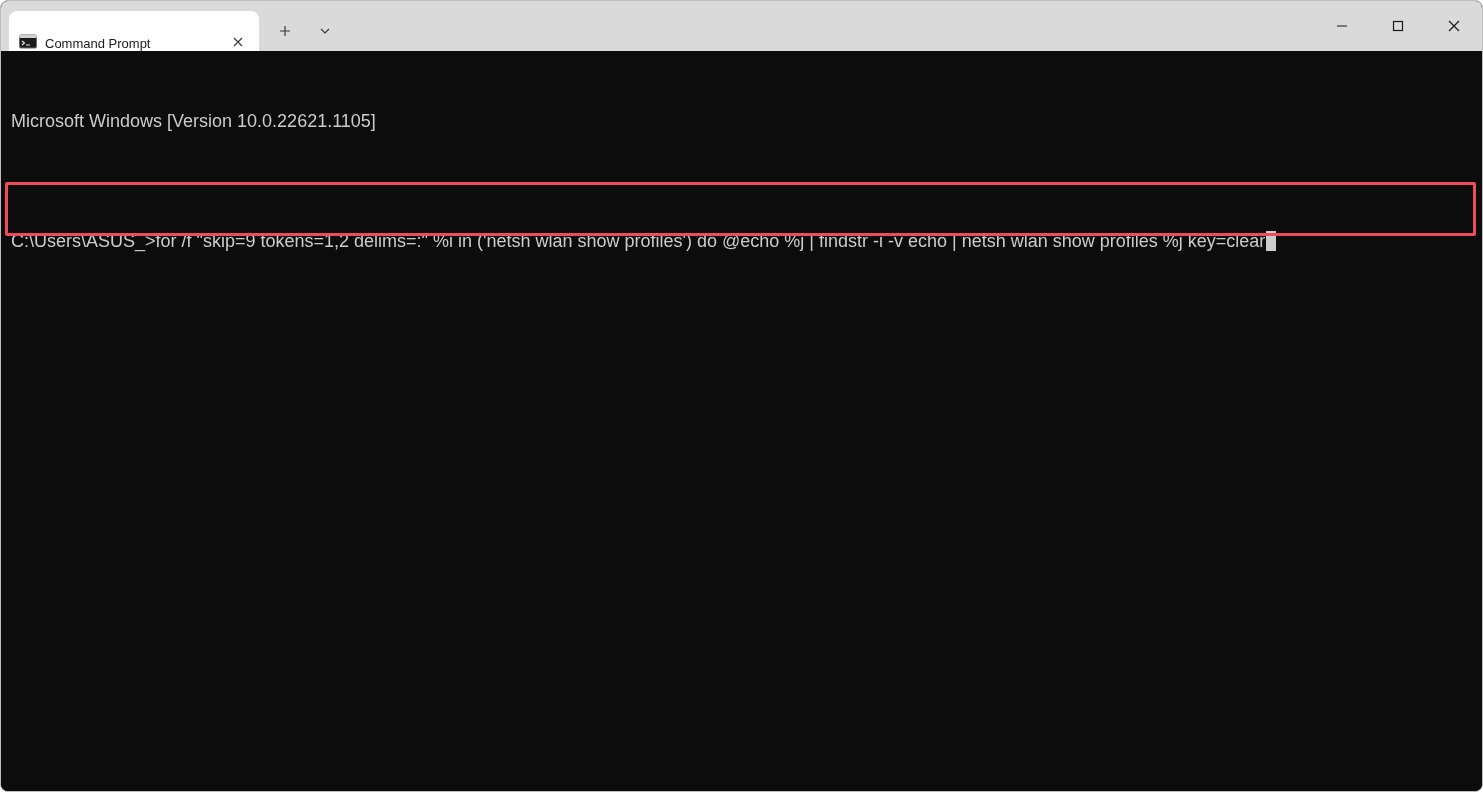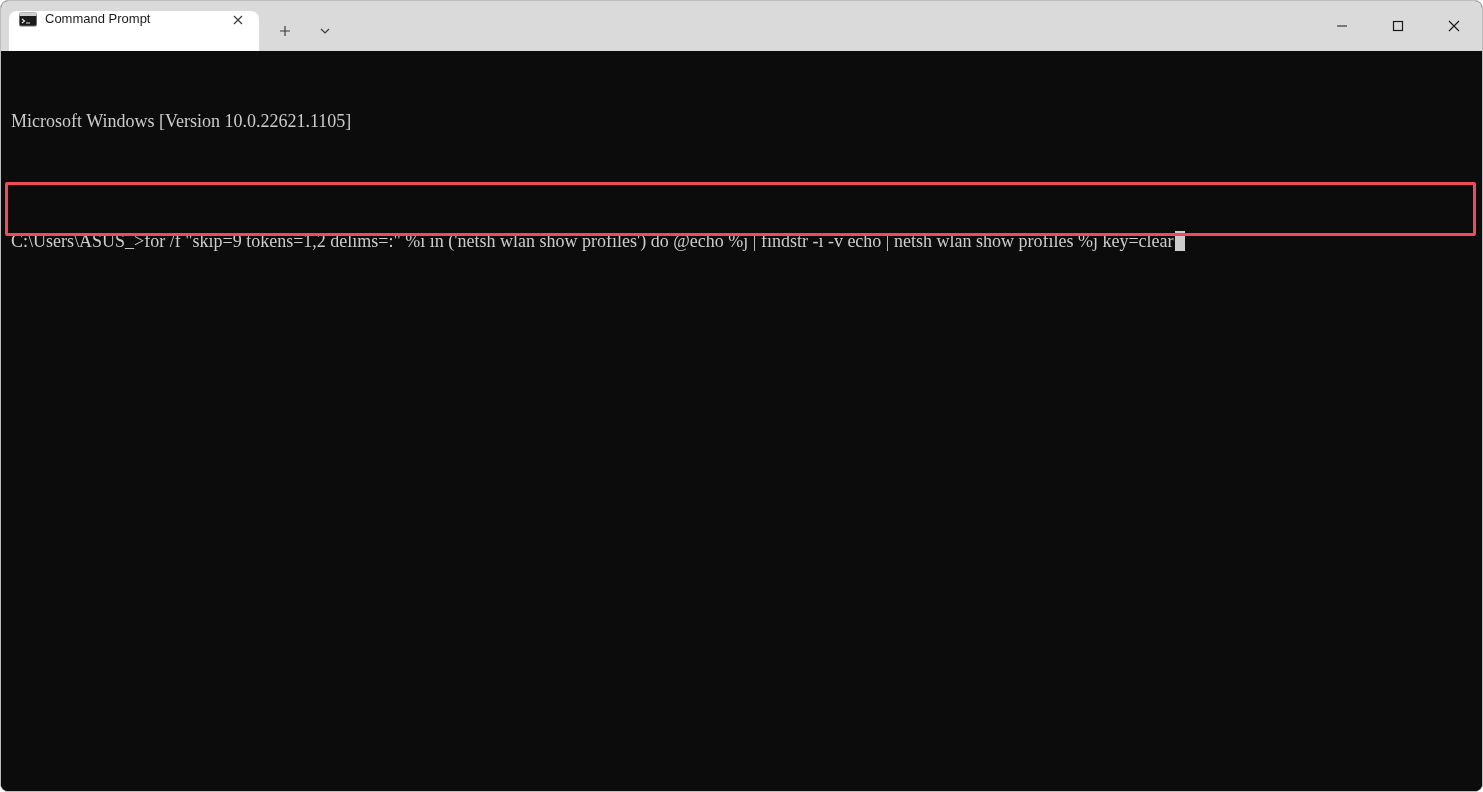--- a/index.html
+++ b/index.html
@@ -22,21 +22,21 @@
   .titlebar {
     height: 50px;
     background: #dadada;
     display: flex;
     align-items: stretch;
     flex-shrink: 0;
     padding-left: 8px;
   }
   .tab {
     display: flex;
-    align-items: flex-start;
+    align-items: flex-end;
     background: #ffffff;
     border-radius: 8px 8px 0 0;
     margin-top: 10px;
     padding: 0 12px 0 10px;
     min-width: 250px;
     max-width: 300px;
     height: 40px;
     gap: 8px;
     position: relative;
   }
@@ -98,21 +98,21 @@
     color: #1b1b1b;
     cursor: pointer;
   }
   .win-btn svg { width: 12px; height: 12px; }
 
   
   .terminal {
     flex: 1;
     background: #0c0c0c;
     color: #cccccc;
-    font-family: Liberation Serif, serif;
+    font-family: Liberation Sans, sans-serif;
     font-size: 18px;
     line-height: 24px;
     padding: 10px 10px;
     white-space: pre-wrap;
     word-break: break-all;
     position: relative;
   }
   .term-line { display: block; }
   .highlight-box {
     position: absolute;

